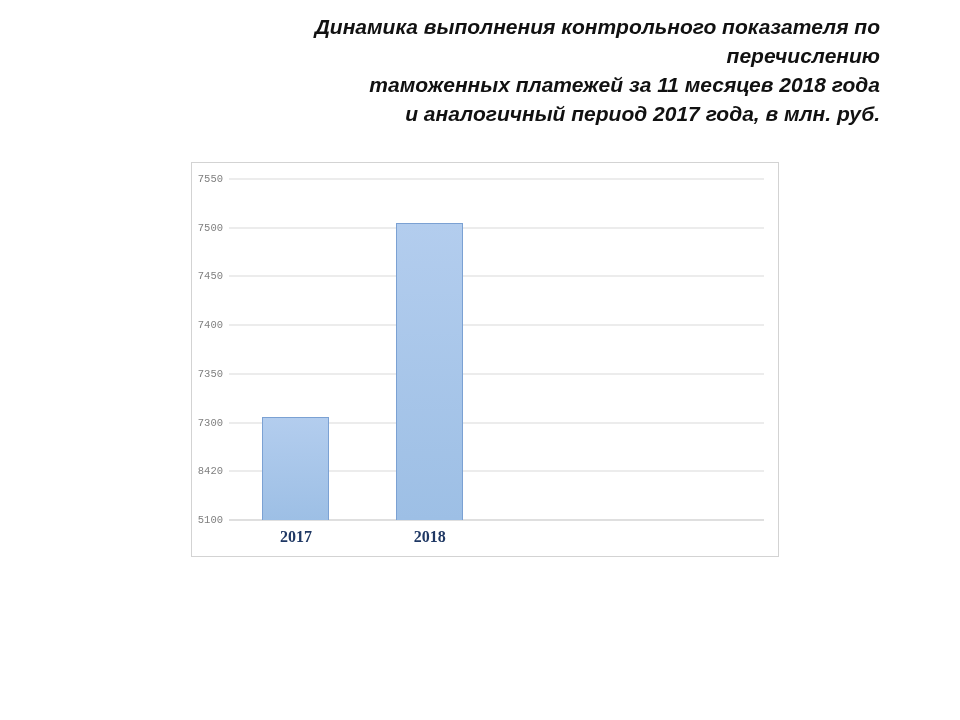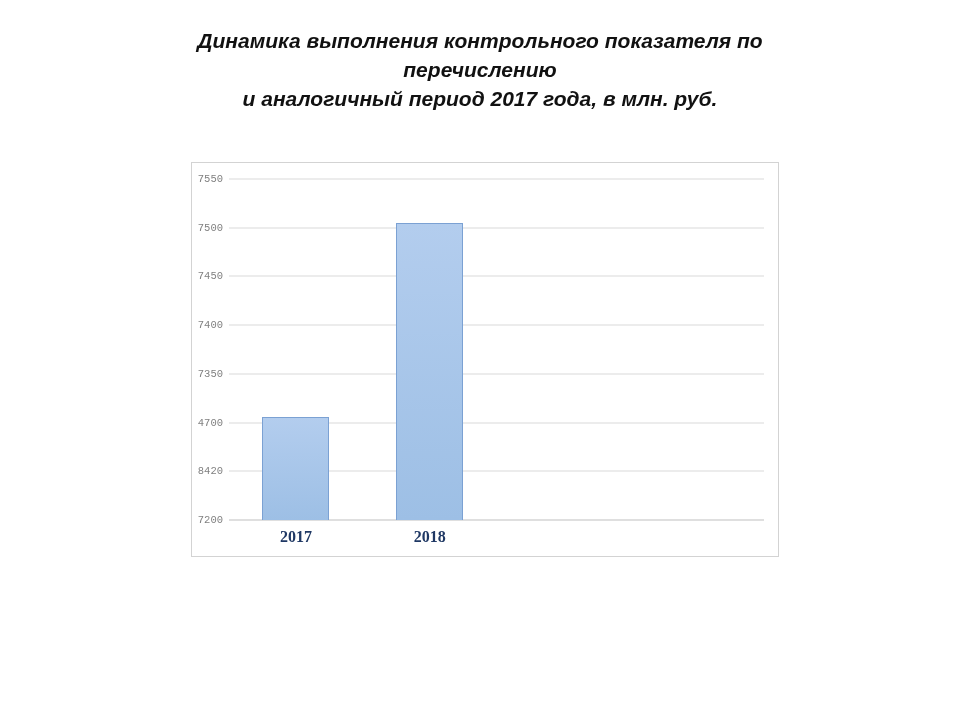--- a/index.html
+++ b/index.html
@@ -10,24 +10,24 @@
   .slide {
     position: relative;
     width: 960px;
     height: 720px;
     background: #ffffff;
     overflow: hidden;
     font-family: "Liberation Sans", sans-serif;
   }
   .title {
     position: absolute;
-    top: 26px;
+    top: 12px;
     left: 80px;
     width: 800px;
-    text-align: center;
+    text-align: right;
     font-family: "Liberation Sans", sans-serif;
     font-style: italic;
     font-weight: 700;
     font-size: 21px;
     line-height: 29px;
     color: #111111;
   }
   .chart {
     position: absolute;
     left: 191px;
@@ -102,28 +102,29 @@
     white-space: nowrap;
   }
 </style>
 </head>
 <body>
 
 <div class="slide">
   <div class="title">
     <div>Динамика выполнения контрольного показателя по</div>
     <div>перечислению</div>
+    <div>таможенных платежей за 11 месяцев 2018 года</div>
     <div>и аналогичный период 2017 года, в млн. руб.</div>
   </div>
 
   <div class="chart" style="--chart-bg: #ffffff; --chart-border: #d3d3d3; --gridline: #d9d9d9; --axis-line: #bfbfbf; --tick-label: #808080; --cat-label: #1f3864; --bar-top: #b3cdee; --bar-bottom: #9dbfe5; --bar-border: #7ba1d3;">
     <div class="y-axis">
-        <div class="ytick" style="bottom: 0%;">7200</div>
+        <div class="ytick" style="bottom: 0%;">5100</div>
         <div class="ytick" style="bottom: 14.2857%;">8420</div>
-        <div class="ytick" style="bottom: 28.5714%;">4700</div>
+        <div class="ytick" style="bottom: 28.5714%;">7300</div>
         <div class="ytick" style="bottom: 42.8571%;">7350</div>
         <div class="ytick" style="bottom: 57.1429%;">7400</div>
         <div class="ytick" style="bottom: 71.4286%;">7450</div>
         <div class="ytick" style="bottom: 85.7143%;">7500</div>
         <div class="ytick" style="bottom: 100%;">7550</div>
       </div>
     <div class="plot">
         <div class="gridline axisline" style="bottom: 0%;"></div>
         <div class="gridline" style="bottom: 14.2857%;"></div>
         <div class="gridline" style="bottom: 28.5714%;"></div>

